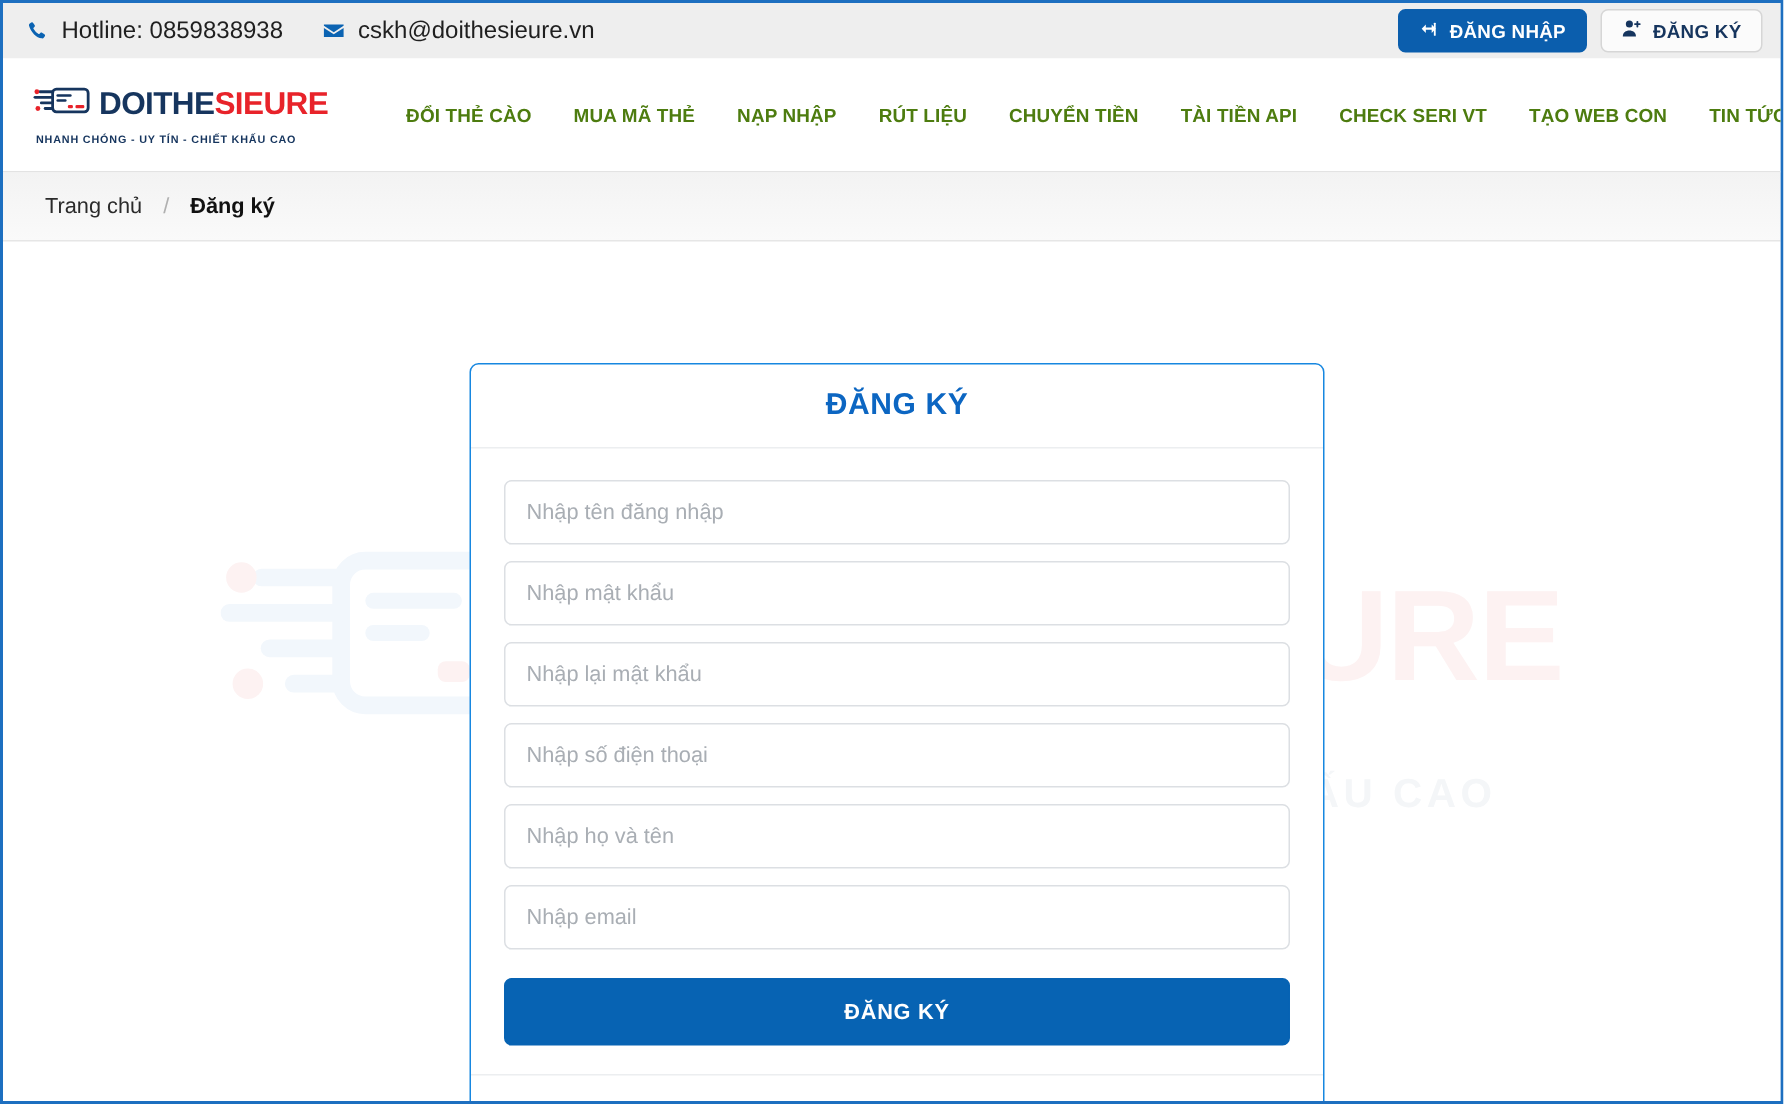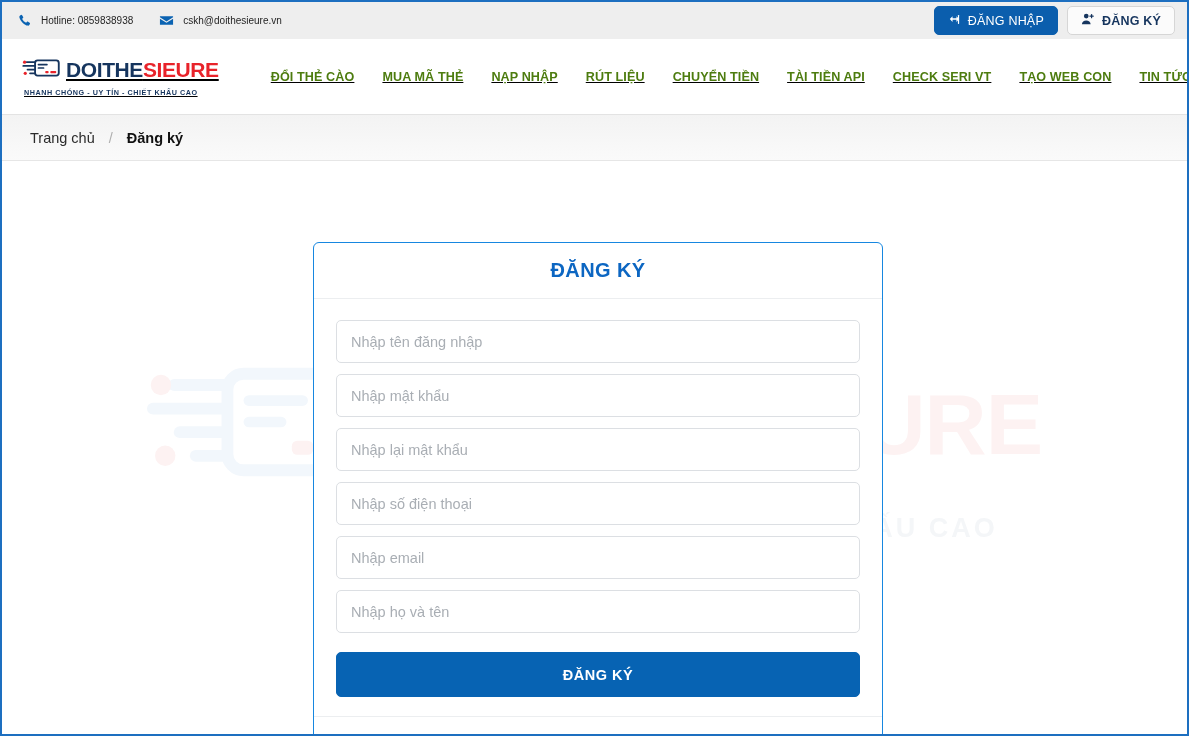--- a/index.html
+++ b/index.html
@@ -24,50 +24,49 @@
     background: #eeeeee;
     display: flex;
     align-items: center;
     padding: 0 12px 0 16px;
     position: relative;
     z-index: 5;
   }
   .topbar-left { display: flex; align-items: center; gap: 26px; }
   .contact {
     display: flex; align-items: center; gap: 9px;
-    font-size: 10px; color: #1f1f1f;
+    font-size: 16px; color: #1f1f1f;
   }
   .contact .ico { display: flex; align-items: center; color: #0b63b2; }
   .topbar-right { margin-left: auto; display: flex; align-items: center; gap: 9px; }
   .btn-login {
     display: flex; align-items: center; gap: 7px;
     background: #0b5ead; color: #ffffff;
     border: 1px solid #0b5ead; border-radius: 5px;
     height: 29px; padding: 0 13px;
-    font-size: 12.5px; font-weight: normal; letter-spacing: .2px;
+    font-size: 12.5px; font-weight: bold; letter-spacing: .2px;
     cursor: pointer;
   }
   .btn-register {
     display: flex; align-items: center; gap: 7px;
     background: #fbfbfb; color: #16355e;
     border: 1px solid #d6d6d6; border-radius: 5px;
     height: 29px; padding: 0 13px;
     font-size: 12.5px; font-weight: bold; letter-spacing: .2px;
     cursor: pointer;
   }
 
   
   .header {
     height: 76px;
     background: #ffffff;
     display: flex; align-items: center;
     padding: 0 16px;
     position: relative; z-index: 5;
     border-bottom: 1px solid #e3e3e3;
-    text-decoration: underline;
   }
   .logo { display: flex; flex-direction: column; align-items: flex-start; margin-left: 4px; cursor: pointer; }
   .logo-row { display: flex; align-items: center; gap: 6px; }
   .logo-word { font-size: 21px; font-weight: bold; letter-spacing: -0.4px; line-height: 1; }
   .logo-word .a { color: #16355e; }
   .logo-word .b { color: #e8232a; }
   .logo-tag {
     font-size: 7.2px; font-weight: bold; color: #16355e;
     letter-spacing: .55px; margin-top: 5px; margin-left: 2px;
   }
@@ -283,22 +282,22 @@
 
     <div class="card">
       <div class="card-head">
         <div class="card-title">ĐĂNG KÝ</div>
       </div>
       <div class="card-body">
         <input class="field" type="text" placeholder="Nhập tên đăng nhập" style="">
         <input class="field" type="password" placeholder="Nhập mật khẩu" style="">
         <input class="field" type="password" placeholder="Nhập lại mật khẩu" style="">
         <input class="field" type="text" placeholder="Nhập số điện thoại" style="">
+        <input class="field" type="text" placeholder="Nhập họ và tên" style="">
         <input class="field" type="text" placeholder="Nhập email" style="">
-        <input class="field" type="text" placeholder="Nhập họ và tên" style="">
         <button class="submit">ĐĂNG KÝ</button>
       </div>
       <div class="card-foot">
         
         
       </div>
     </div>
 
   </div>
 </div>

